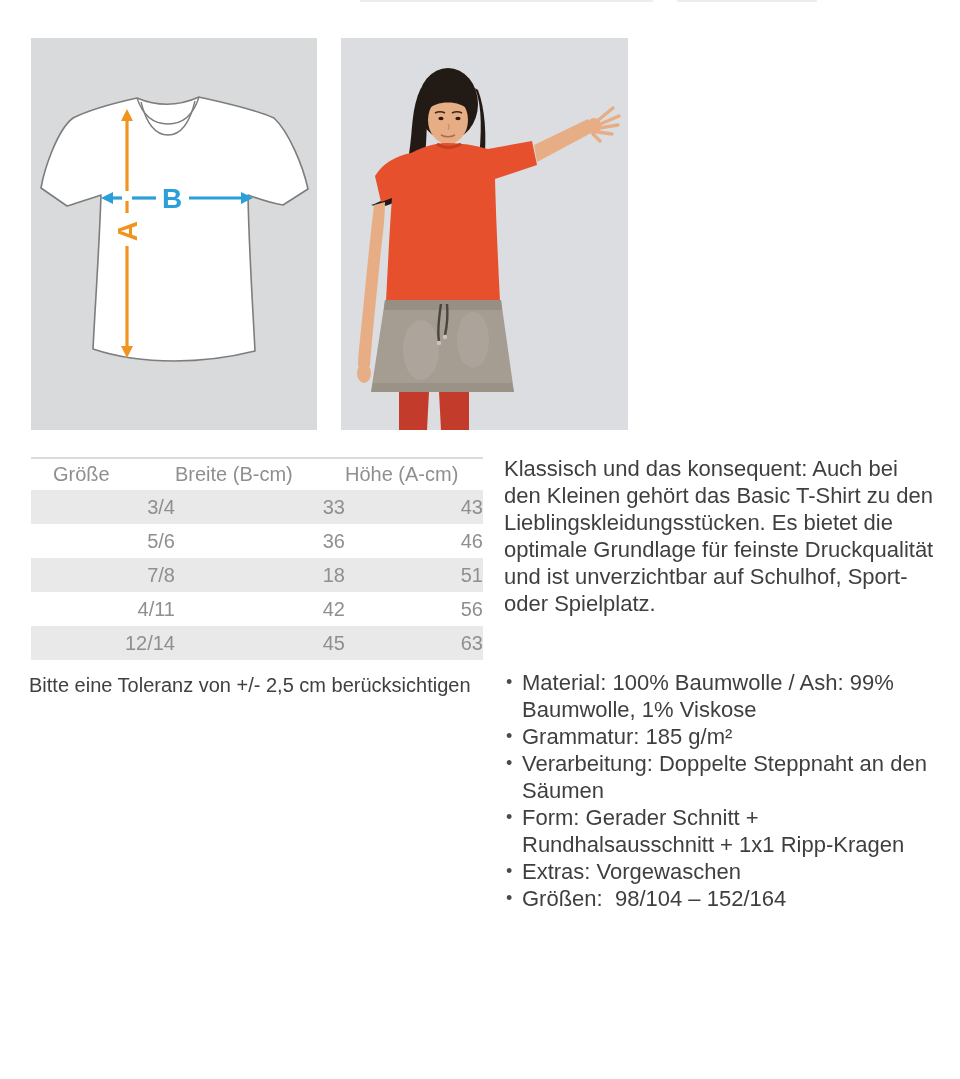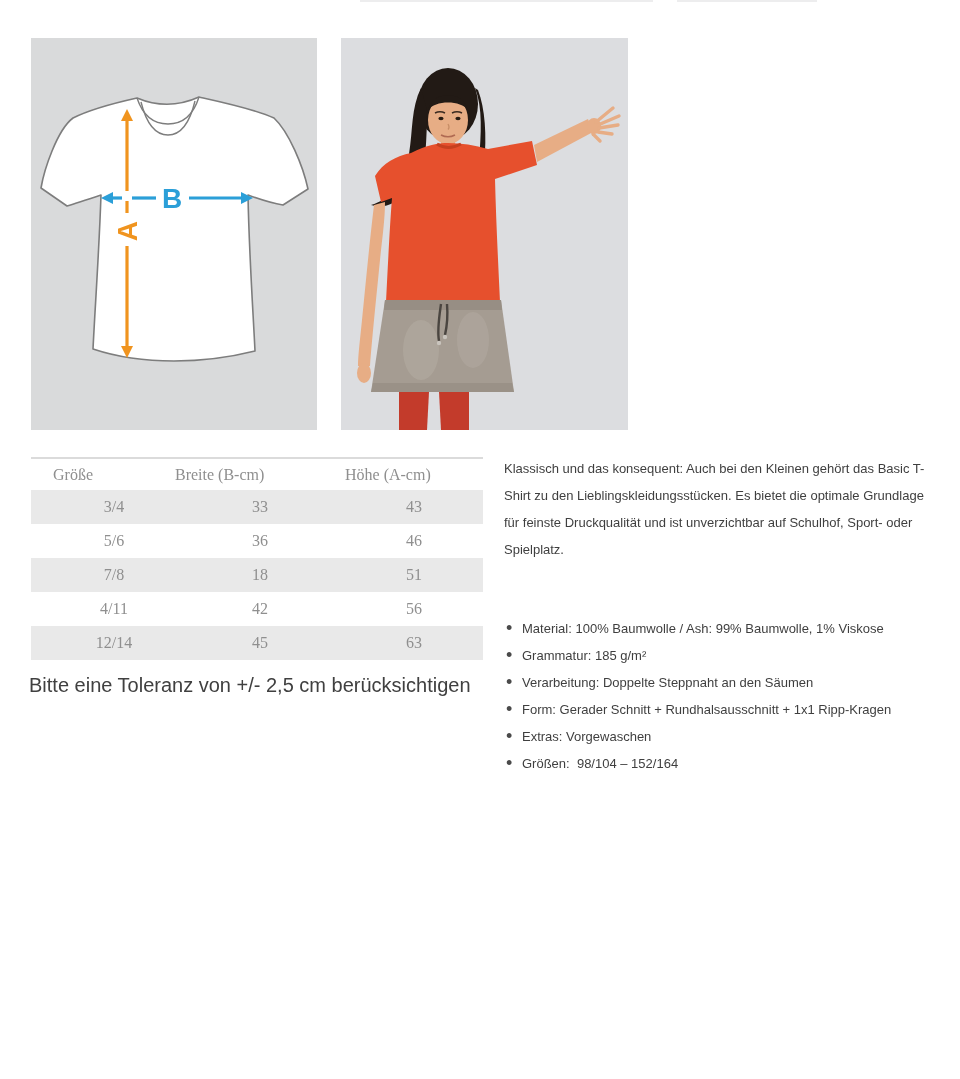--- a/index.html
+++ b/index.html
@@ -15,32 +15,32 @@
   
   .panel { position:absolute; top:38px; height:392px; }
   .panel-diagram { left:31px;  width:286px; background:#d9dadb; }
   .panel-photo   { left:341px; width:287px; background:#dcdde0; }
   .panel svg { display:block; width:100%; height:100%; }
 
   
   .size-table { position:absolute; left:31px; top:457px; width:452px;
                 border-collapse:collapse; table-layout:fixed;
                 border-top:2px solid #dbdbdb;
-                font-size:16px; color:#8f8f8f;font-family:Liberation Serif, serif; }
+                font-size:20px; color:#8f8f8f; }
   .size-table th { height:32px; font-weight:400; text-align:left; }
-  .size-table td { height:34px; text-align:center; }
+  .size-table td { height:34px; text-align:right; }
   .size-table th:first-child, .size-table td:first-child { padding-left:22px; }
   .size-table tbody tr:nth-child(odd) { background:#e9e9e9; }
 
   .tolerance { position:absolute; left:29px; top:674px; width:470px;
                font-size:20px; color:#404040; }
 
   
   .desc-col { position:absolute; left:504px; top:455px; width:430px;
-              color:#3f3f3f; font-size:13px; line-height:27px;
+              color:#3f3f3f; font-size:22px; line-height:27px;
               hyphens:auto; -webkit-hyphens:auto; }
   .desc-col p { margin:0; }
   .desc-col ul { list-style:none; margin:52px 0 0 0; padding:0; }
   .desc-col li { position:relative; padding-left:18px; white-space:pre-wrap; }
   .desc-col li::before { content:"•"; position:absolute; left:2px; top:0;
                          font-size:18px; color:#4a4a4a; }
 </style>
 </head>
 <body>
 

